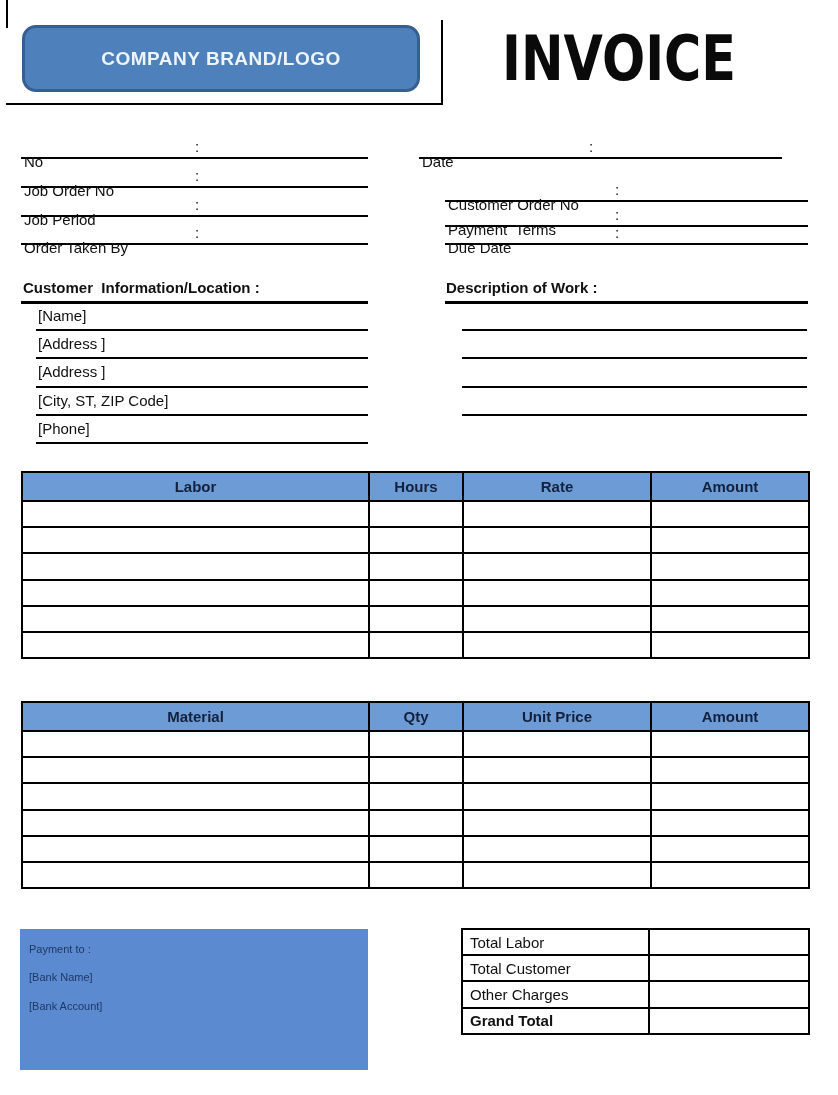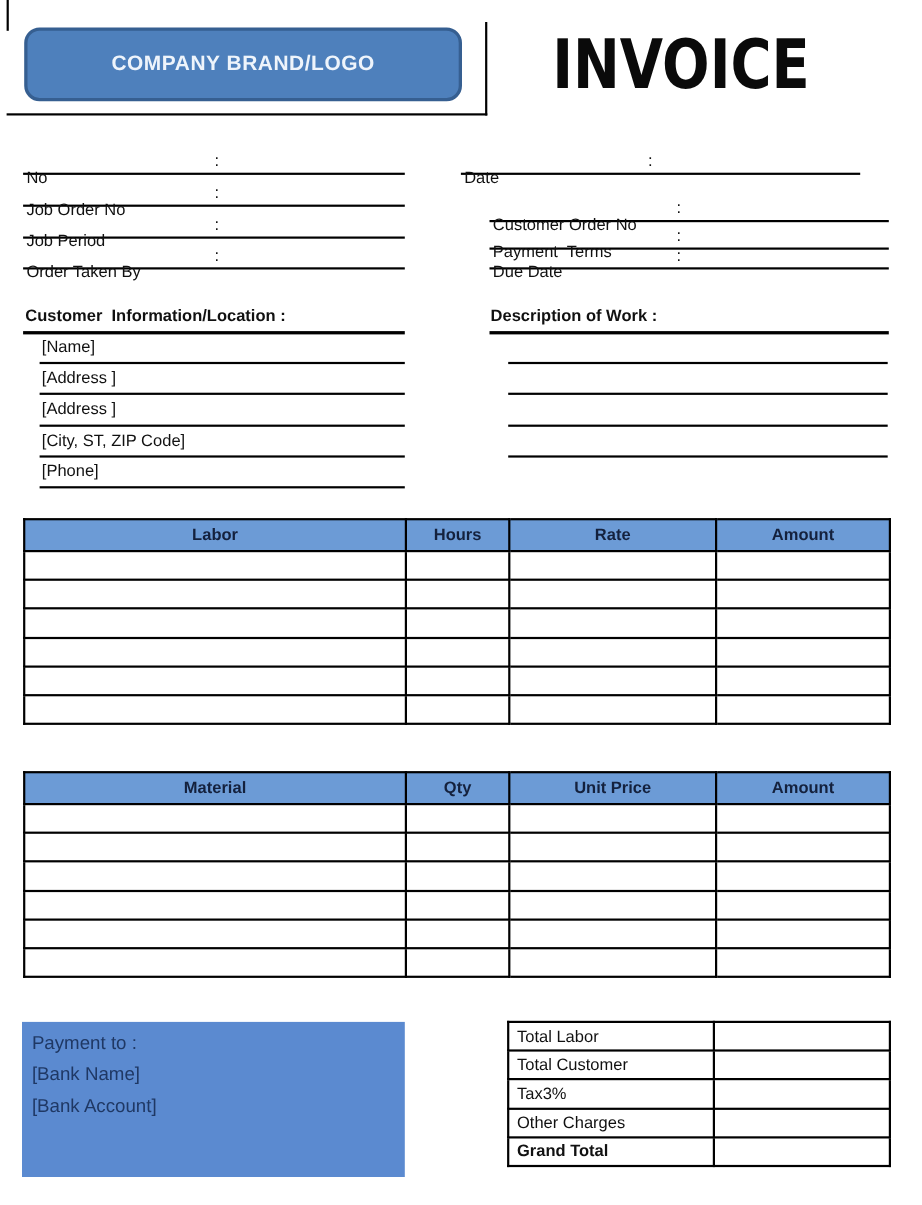--- a/index.html
+++ b/index.html
@@ -53,21 +53,21 @@
   table.grid td{height:24.2px;font-size:15px;}
   .labor-table{left:21px;top:471px;width:787px;}
   .material-table{left:21px;top:701px;width:787px;}
 
   
   .payment-box{
     left:20px;top:929px;width:348px;height:141px;box-sizing:border-box;
     background:var(--payment-fill);color:var(--payment-text);
     padding:6px 0 0 9px;
   }
-  .payment-box div{font-size:17px;line-height:28.3px;white-space:pre;}
+  .payment-box div{font-size:11px;line-height:28.3px;white-space:pre;}
 
   
   .totals-table{left:461px;top:928px;width:347px;}
   .totals-table td{height:24.6px;}
   .totals-table td.tlabel{padding:0 7px;}
   .totals-table .cellwrap{display:flex;justify-content:flex-start;align-items:center;}
   .totals-table tr.bold td{font-weight:bold;}
 </style>
 </head>
 <body style="--logo-fill: #4e80bc; --logo-border: #365f91; --logo-text: #eef4fb; --table-header-fill: #6c9bd6; --payment-fill: #5b8ad0; --payment-text: #1f3864;">
@@ -281,29 +281,20 @@
           <div class="cellwrap">
             <span>Total Customer</span>
             <span></span>
           </div>
         </td>
         <td></td>
       </tr>
       <tr>
         <td class="tlabel">
           <div class="cellwrap">
-            <span>Tax</span>
-            <span>3%</span>
-          </div>
-        </td>
-        <td></td>
-      </tr>
-      <tr>
-        <td class="tlabel">
-          <div class="cellwrap">
             <span>Other Charges</span>
             <span></span>
           </div>
         </td>
         <td></td>
       </tr>
       <tr class="bold">
         <td class="tlabel">
           <div class="cellwrap">
             <span>Grand Total</span>

